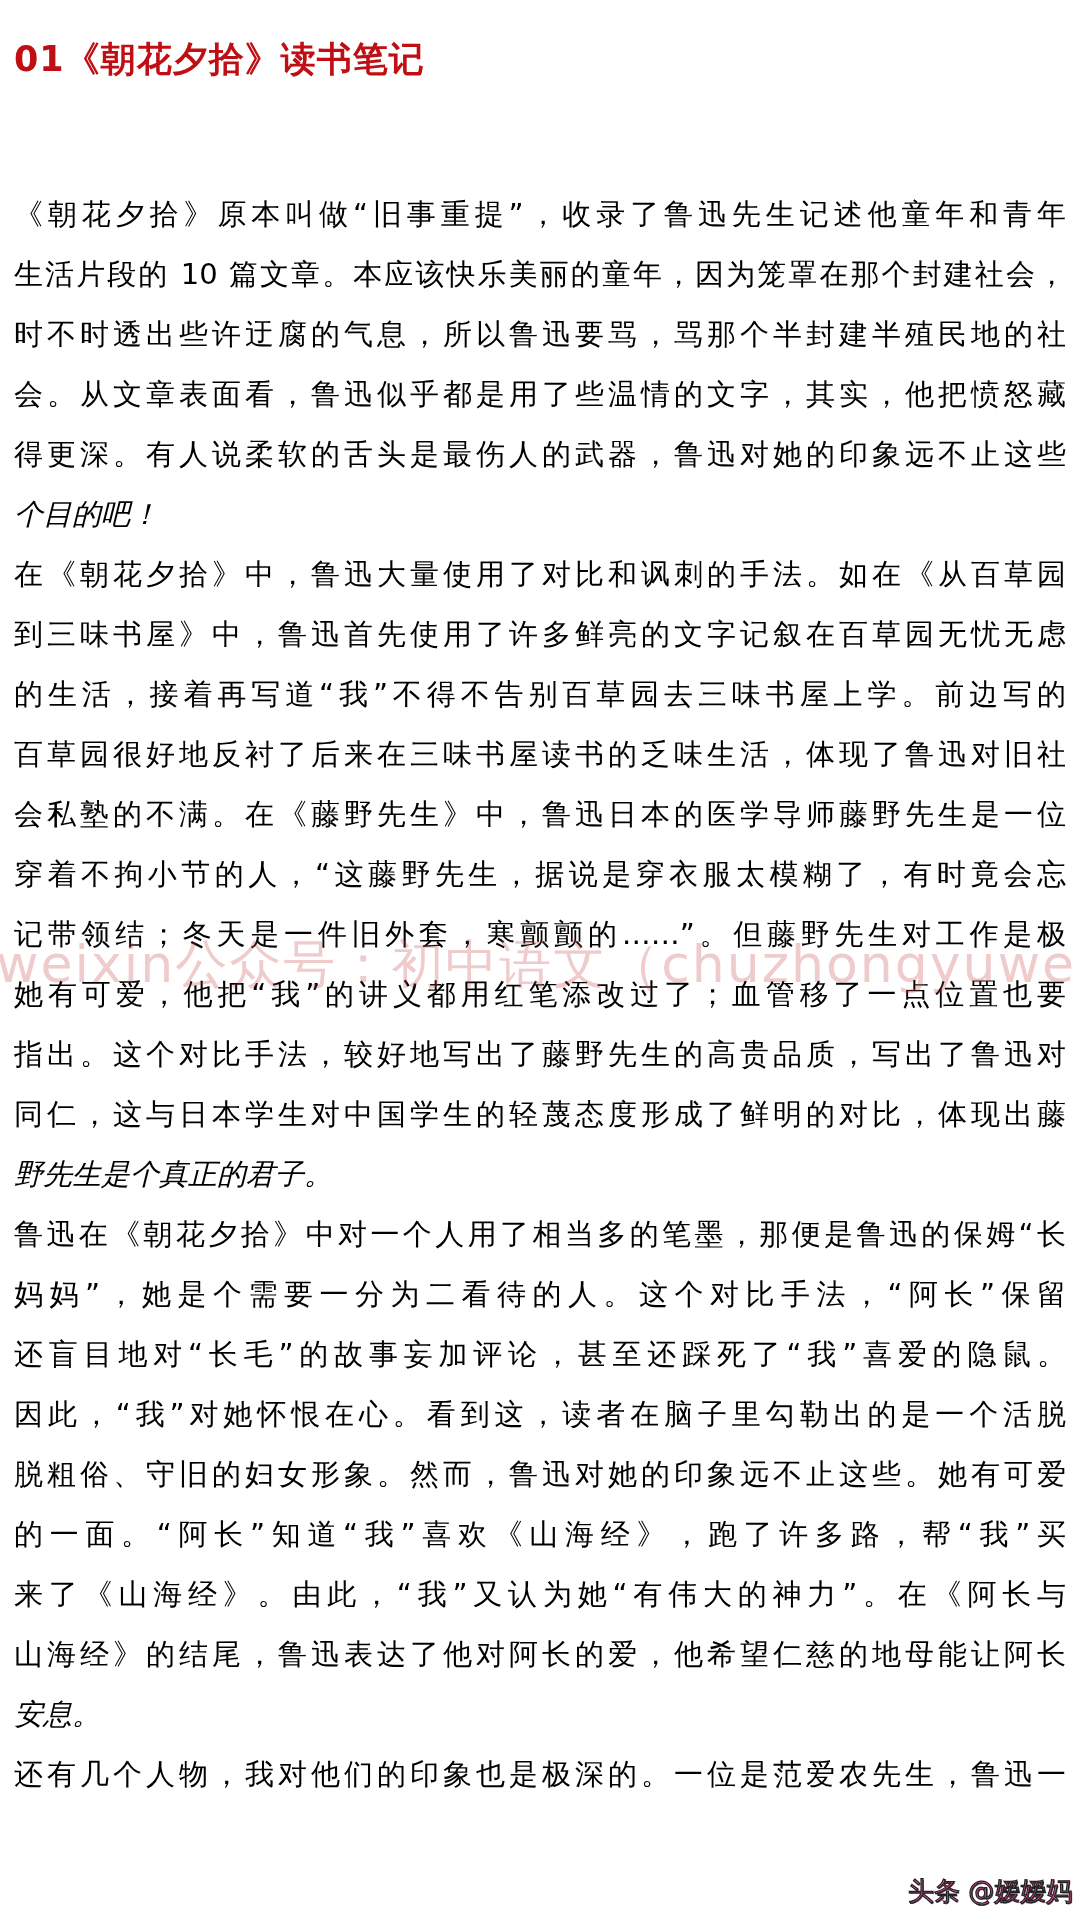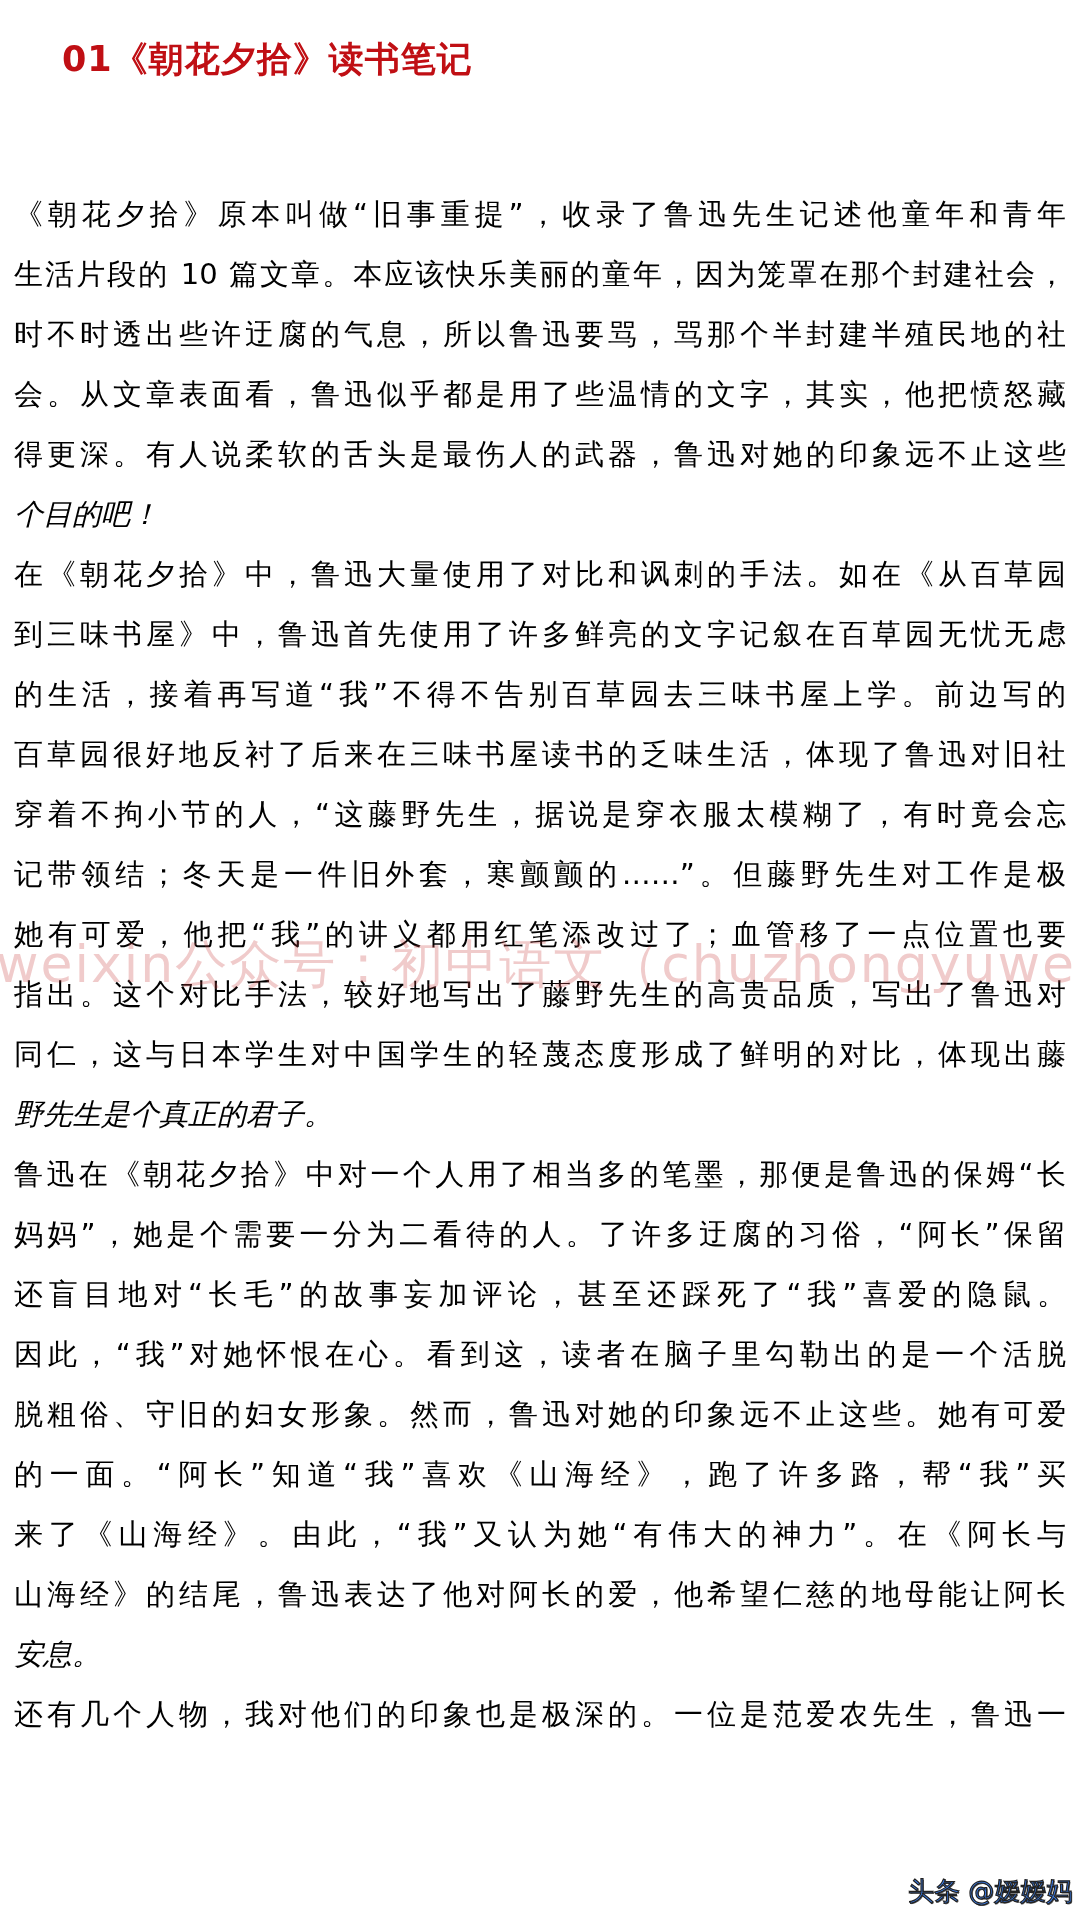--- a/index.html
+++ b/index.html
@@ -1,52 +1,53 @@
 <!DOCTYPE html>
 <html><head>
   <meta charset="utf-8">
   <style>
     html, body { margin: 0; padding: 0; background: #ffffff; }
     body { width: 1080px; height: 1929px; position: relative; overflow: hidden;
            font-family: "DejaVu Sans", "Liberation Sans", sans-serif; color: #000; }
     .title { position: absolute; left: 14px; top: 36px; font-size: 35px; font-weight: bold;
-             color: #c00f14; letter-spacing: 1px; white-space: nowrap; margin-left: 48px; }
+             color: #c00f14; letter-spacing: 1px; white-space: nowrap; }
     .body { position: absolute; left: 14px; top: 184px; width: 1052px; }
     .line { height: 60px; line-height: 60px; font-size: 29px; white-space: nowrap;
             text-align: justify; text-align-last: justify; overflow: hidden; }
     .line.last { text-align-last: left; font-style: italic; }
     .watermark { position: absolute; left: -4px; top: 930px; font-size: 52px; color: rgba(200,70,70,0.28);
                  white-space: nowrap; pointer-events: none; letter-spacing: 2px; }
-    .credit { position: absolute; left: 908px; top: 1874px; font-size: 26px; color: #3b82f6;
+    .credit { position: absolute; left: 908px; top: 1874px; font-size: 26px; color: #ec4899;
               white-space: nowrap; -webkit-text-stroke: 1.2px #222; text-shadow: 1px 1px 0 #555; }
   </style>
 </head>
 <body>
 
 <div class="title">01《朝花夕拾》读书笔记</div>
 
 <div class="body" id="body">
     <div class="line">《朝花夕拾》原本叫做“旧事重提”，收录了鲁迅先生记述他童年和青年</div>
     <div class="line">生活片段的 10 篇文章。本应该快乐美丽的童年，因为笼罩在那个封建社会，</div>
     <div class="line">时不时透出些许迂腐的气息，所以鲁迅要骂，骂那个半封建半殖民地的社</div>
     <div class="line">会。从文章表面看，鲁迅似乎都是用了些温情的文字，其实，他把愤怒藏</div>
     <div class="line">得更深。有人说柔软的舌头是最伤人的武器，鲁迅对她的印象远不止这些</div>
     <div class="line last">个目的吧！</div>
     <div class="line">在《朝花夕拾》中，鲁迅大量使用了对比和讽刺的手法。如在《从百草园</div>
     <div class="line">到三味书屋》中，鲁迅首先使用了许多鲜亮的文字记叙在百草园无忧无虑</div>
     <div class="line">的生活，接着再写道“我”不得不告别百草园去三味书屋上学。前边写的</div>
     <div class="line">百草园很好地反衬了后来在三味书屋读书的乏味生活，体现了鲁迅对旧社</div>
+    <div class="line">会私塾的不满。在《藤野先生》中，鲁迅日本的医学导师藤野先生是一位</div>
     <div class="line">穿着不拘小节的人，“这藤野先生，据说是穿衣服太模糊了，有时竟会忘</div>
     <div class="line">记带领结；冬天是一件旧外套，寒颤颤的……”。但藤野先生对工作是极</div>
     <div class="line">她有可爱，他把“我”的讲义都用红笔添改过了；血管移了一点位置也要</div>
     <div class="line">指出。这个对比手法，较好地写出了藤野先生的高贵品质，写出了鲁迅对</div>
     <div class="line">同仁，这与日本学生对中国学生的轻蔑态度形成了鲜明的对比，体现出藤</div>
     <div class="line last">野先生是个真正的君子。</div>
     <div class="line">鲁迅在《朝花夕拾》中对一个人用了相当多的笔墨，那便是鲁迅的保姆“长</div>
-    <div class="line">妈妈”，她是个需要一分为二看待的人。了许多迂腐的习俗，“阿长”保留</div>
+    <div class="line">妈妈”，她是个需要一分为二看待的人。这个对比手法，“阿长”保留</div>
     <div class="line">还盲目地对“长毛”的故事妄加评论，甚至还踩死了“我”喜爱的隐鼠。</div>
     <div class="line">因此，“我”对她怀恨在心。看到这，读者在脑子里勾勒出的是一个活脱</div>
     <div class="line">脱粗俗、守旧的妇女形象。然而，鲁迅对她的印象远不止这些。她有可爱</div>
     <div class="line">的一面。“阿长”知道“我”喜欢《山海经》，跑了许多路，帮“我”买</div>
     <div class="line">来了《山海经》。由此，“我”又认为她“有伟大的神力”。在《阿长与</div>
     <div class="line">山海经》的结尾，鲁迅表达了他对阿长的爱，他希望仁慈的地母能让阿长</div>
     <div class="line last">安息。</div>
     <div class="line">还有几个人物，我对他们的印象也是极深的。一位是范爱农先生，鲁迅一</div>
   </div>
 

